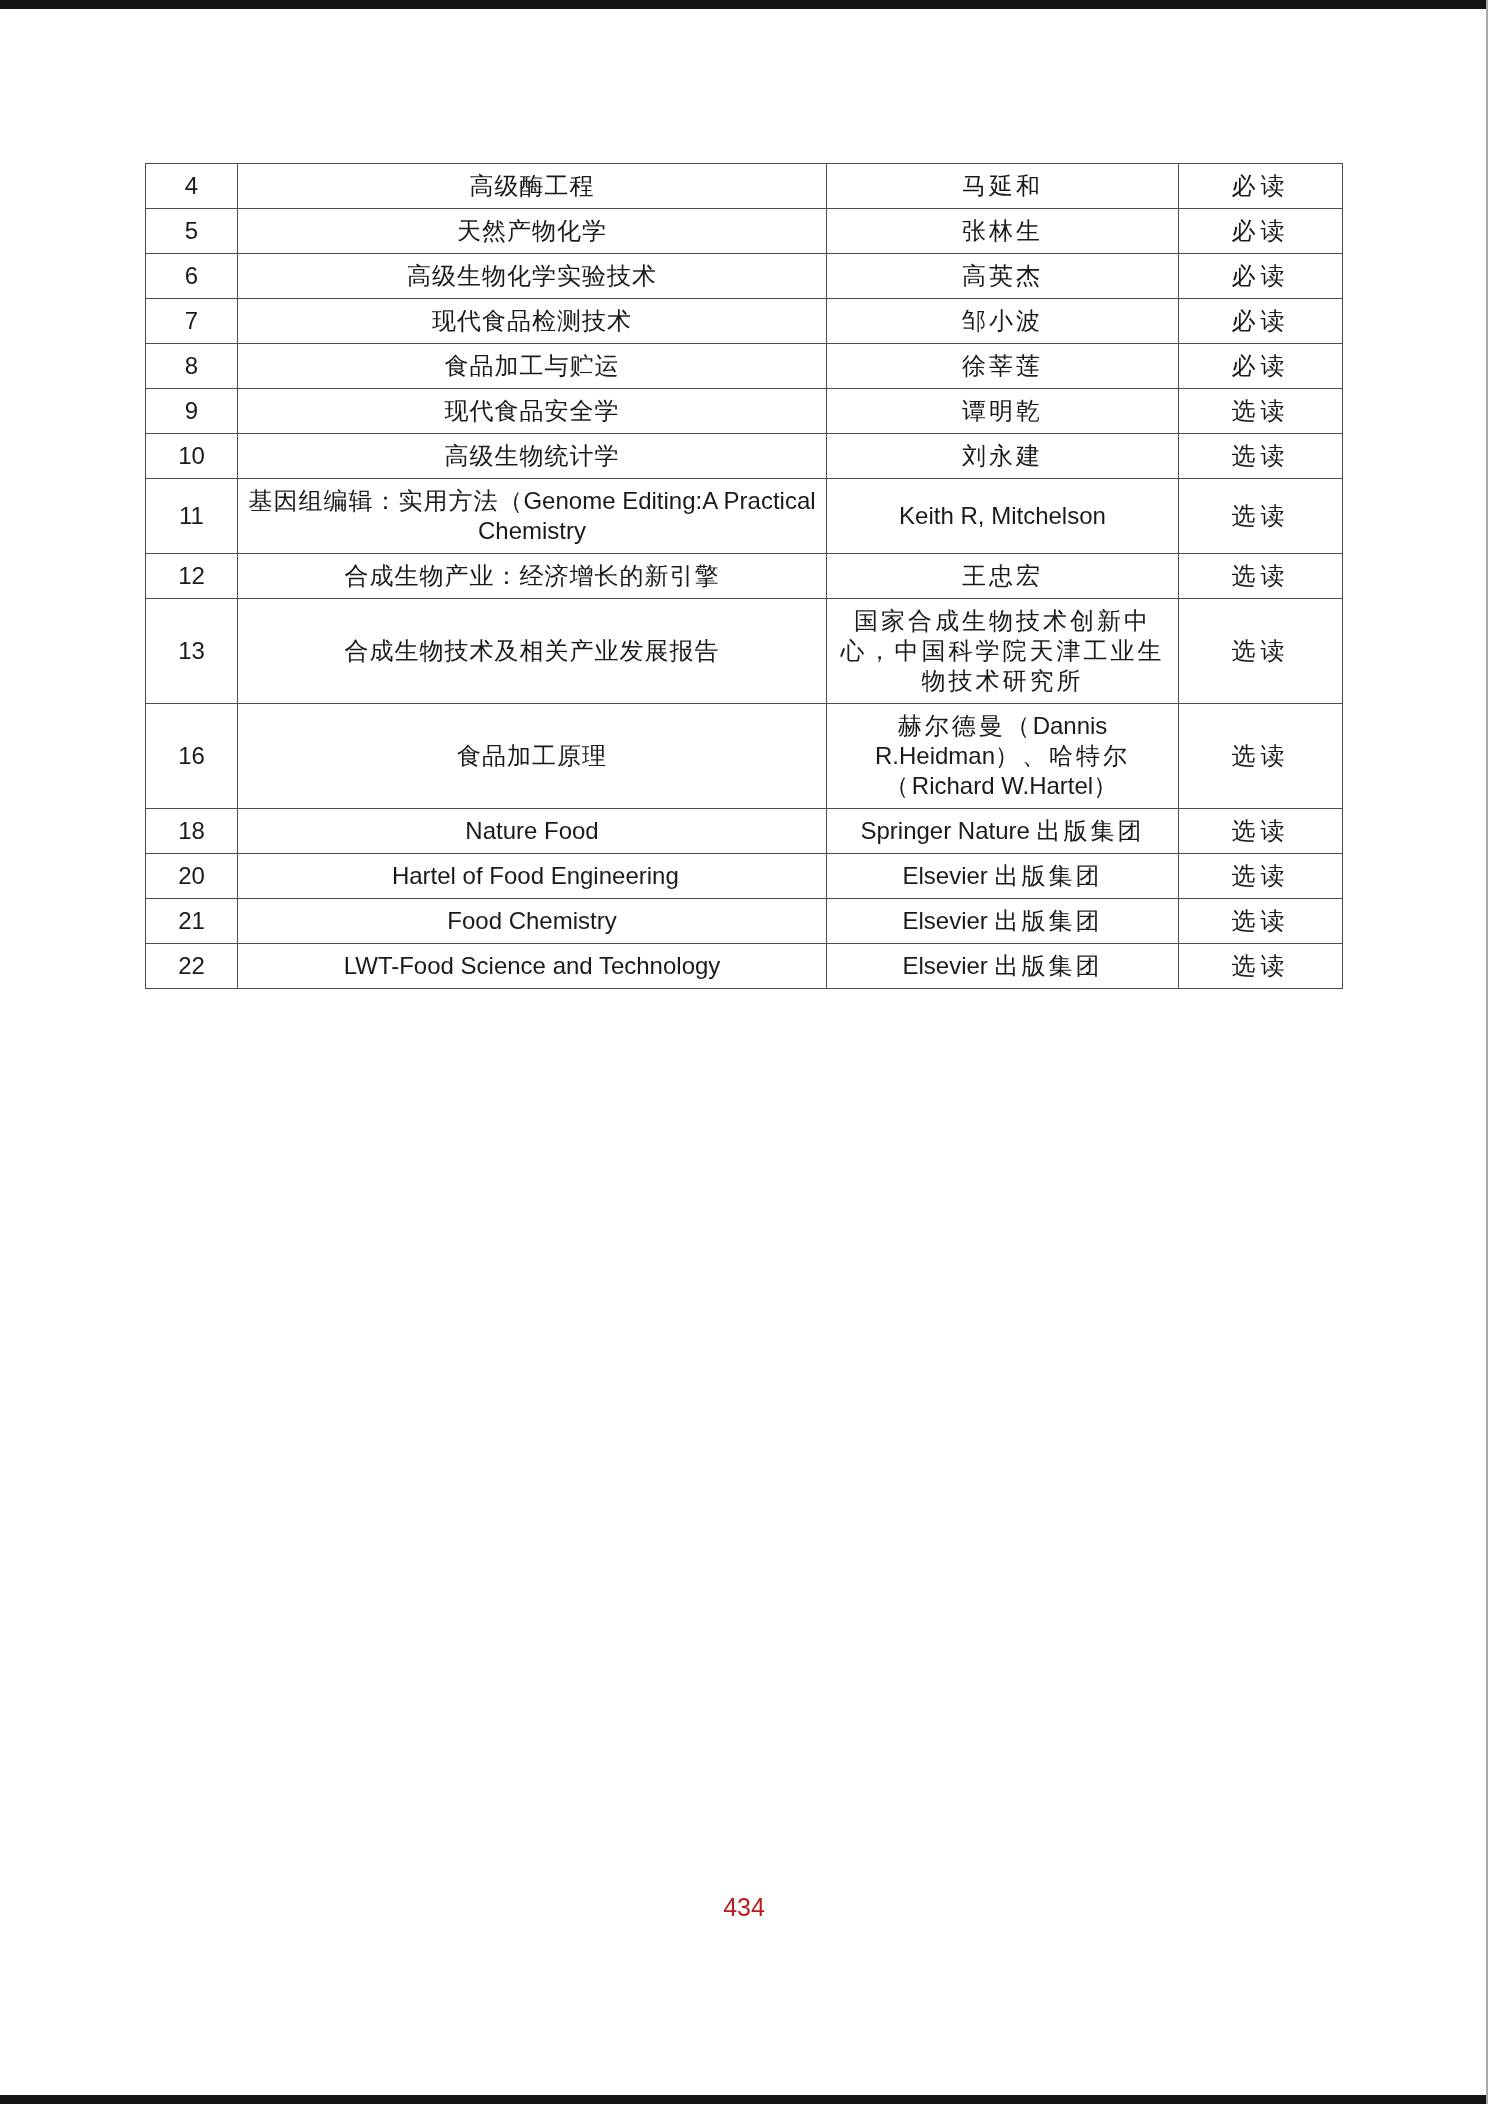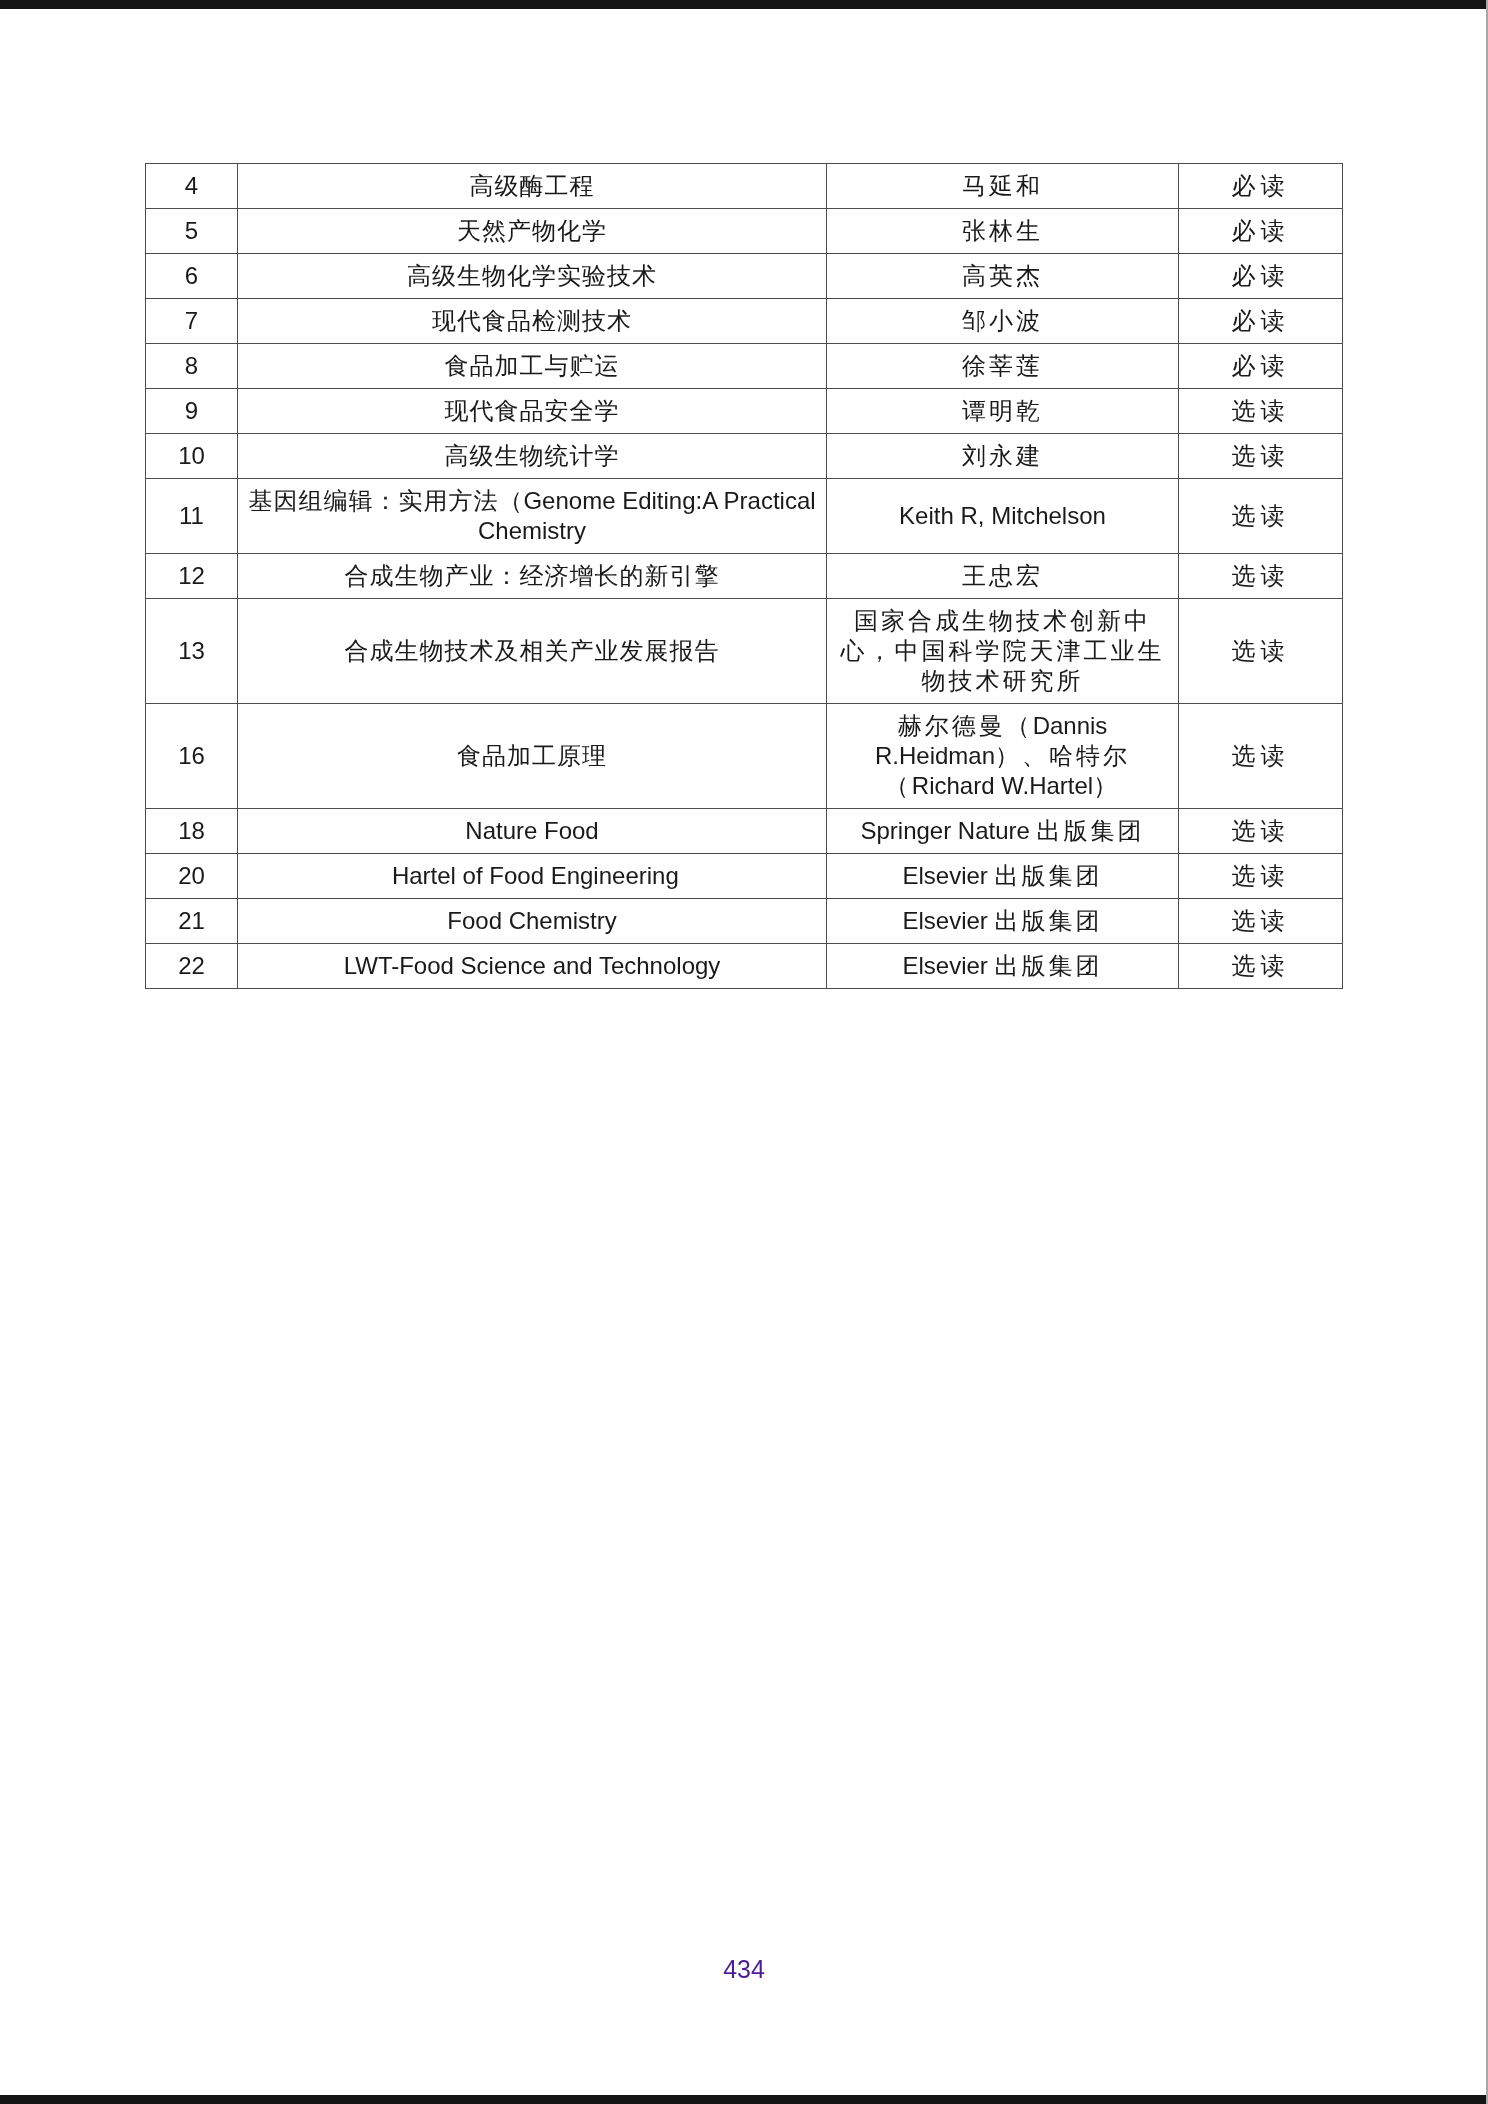--- a/index.html
+++ b/index.html
@@ -53,27 +53,27 @@
   }
   td.cell-author { letter-spacing: 3px; }
   td.cell-status { letter-spacing: 5px; font-family: Liberation Serif, serif; }
   td.cell-number { letter-spacing: 0; }
   .lat {
     font-family: "Liberation Sans", "DejaVu Sans", sans-serif;
     letter-spacing: normal;
   }
   .page-number {
     position: absolute;
-    top: 1955px;
+    top: 1893px;
     left: 0;
     width: 100%;
     text-align: center;
     font-family: "Liberation Sans", "DejaVu Sans", sans-serif;
     font-size: 25px;
-    color: #4c1d95;
+    color: #b91c1c;
   }
 </style>
 </head>
 <body>
 
 <div class="page">
 
   <div class="edge-bar-top"></div>
 
   <table class="reading-list">

